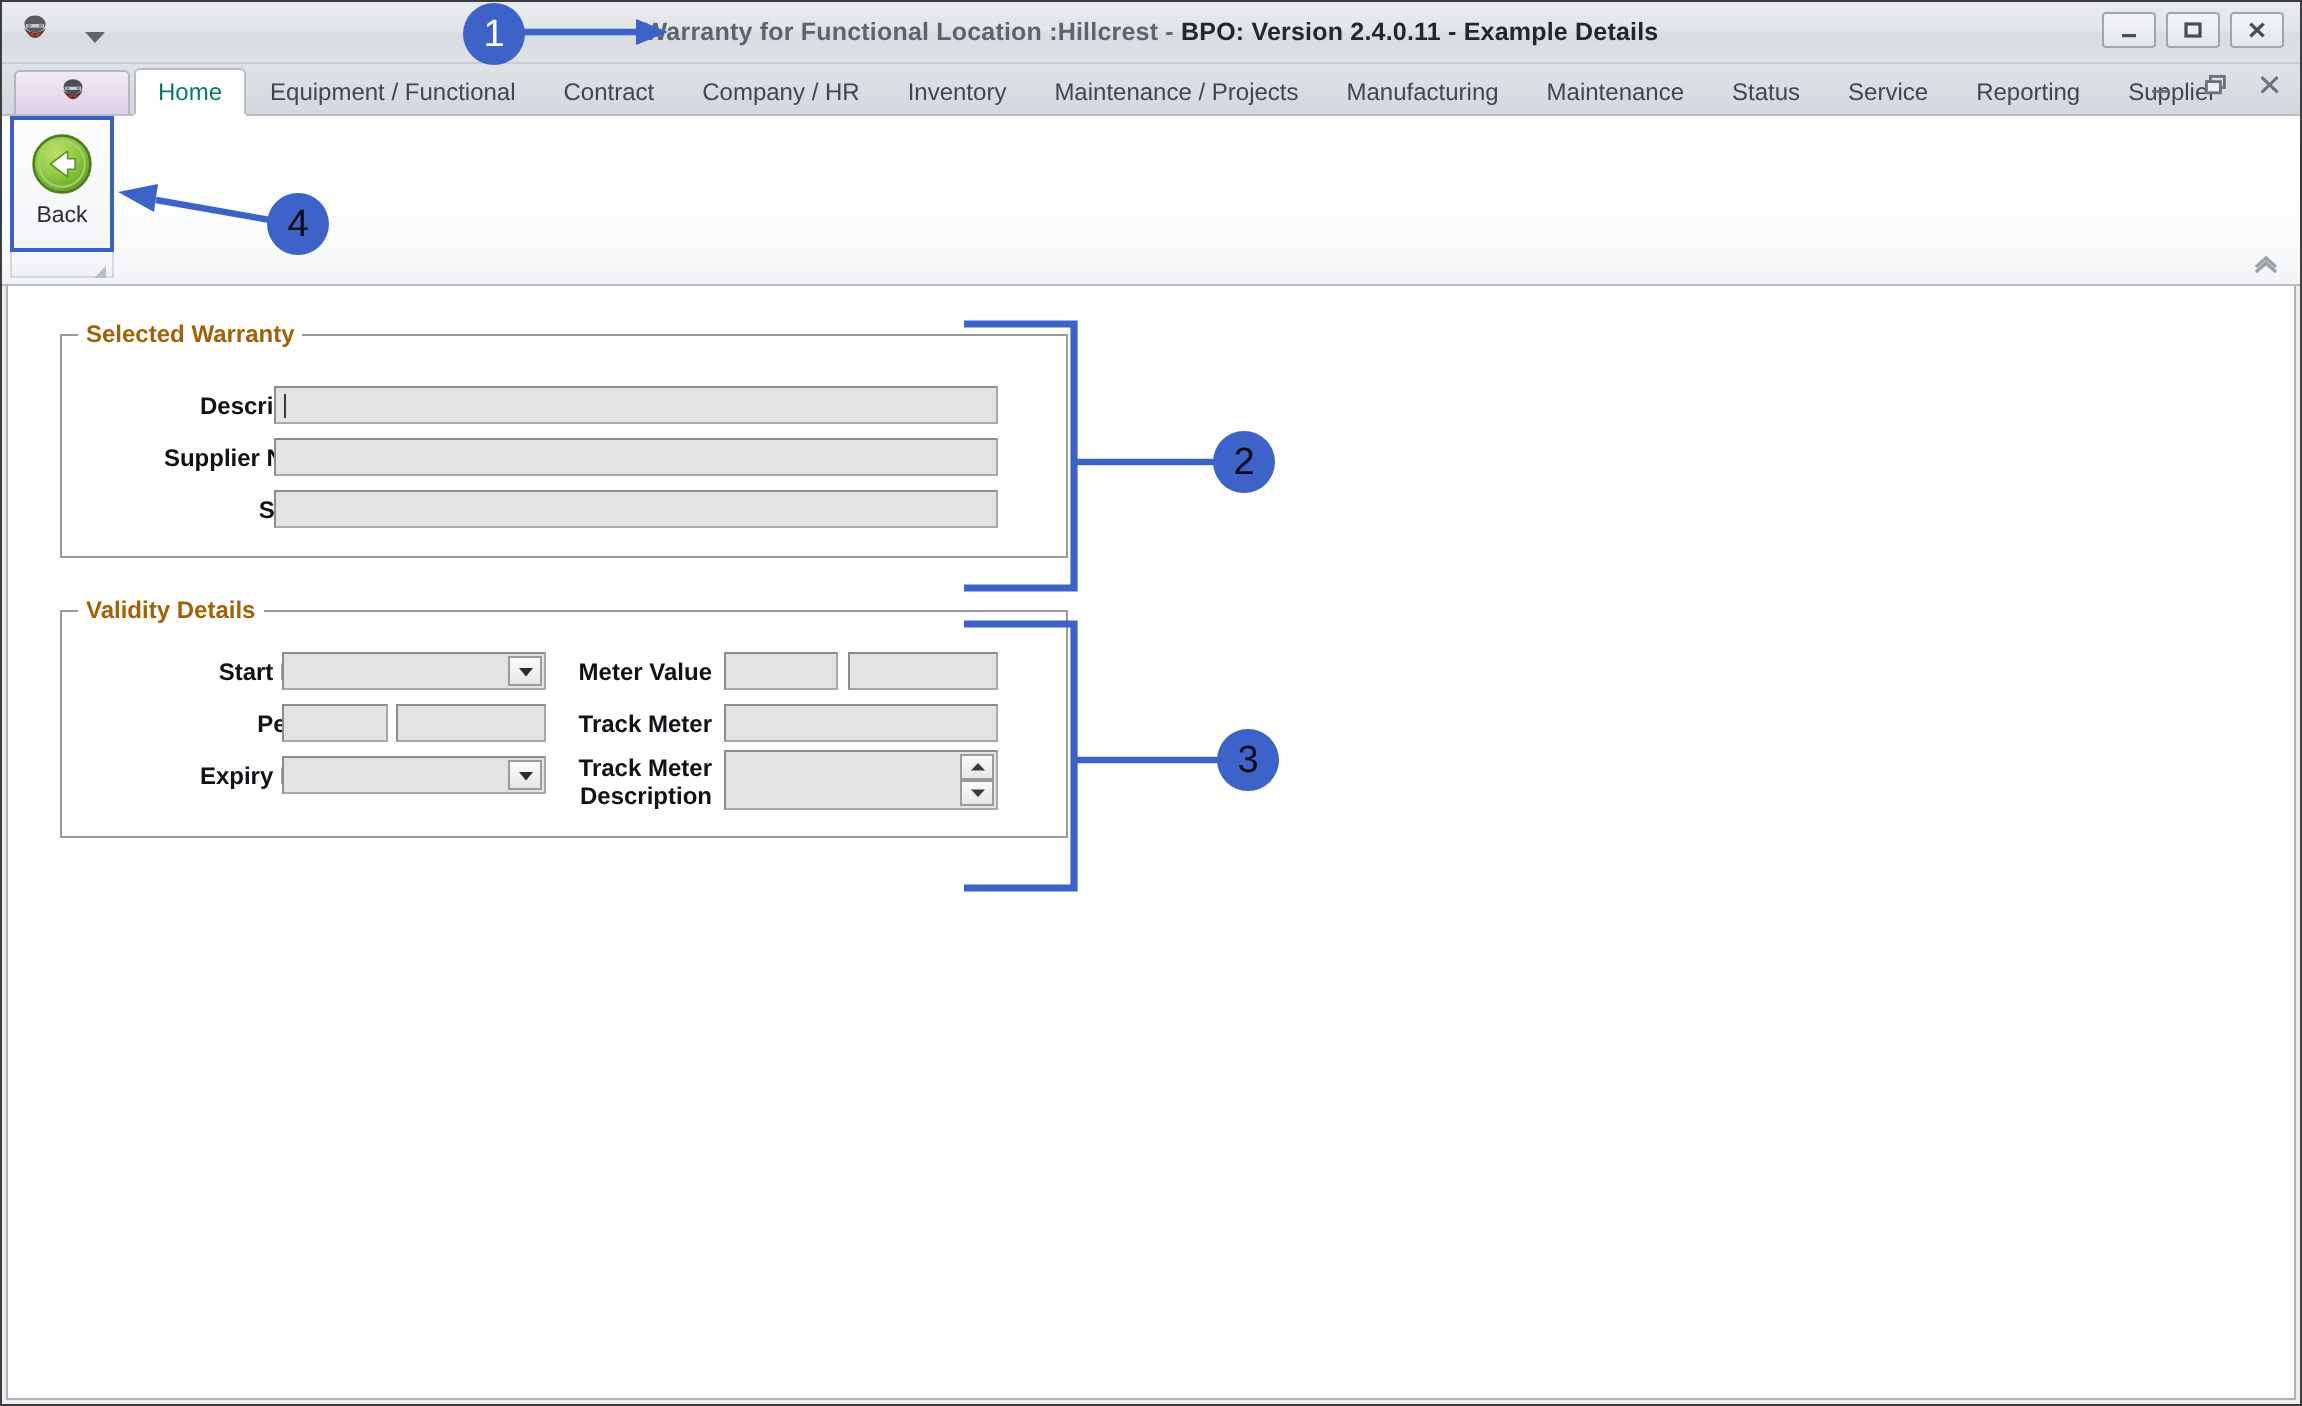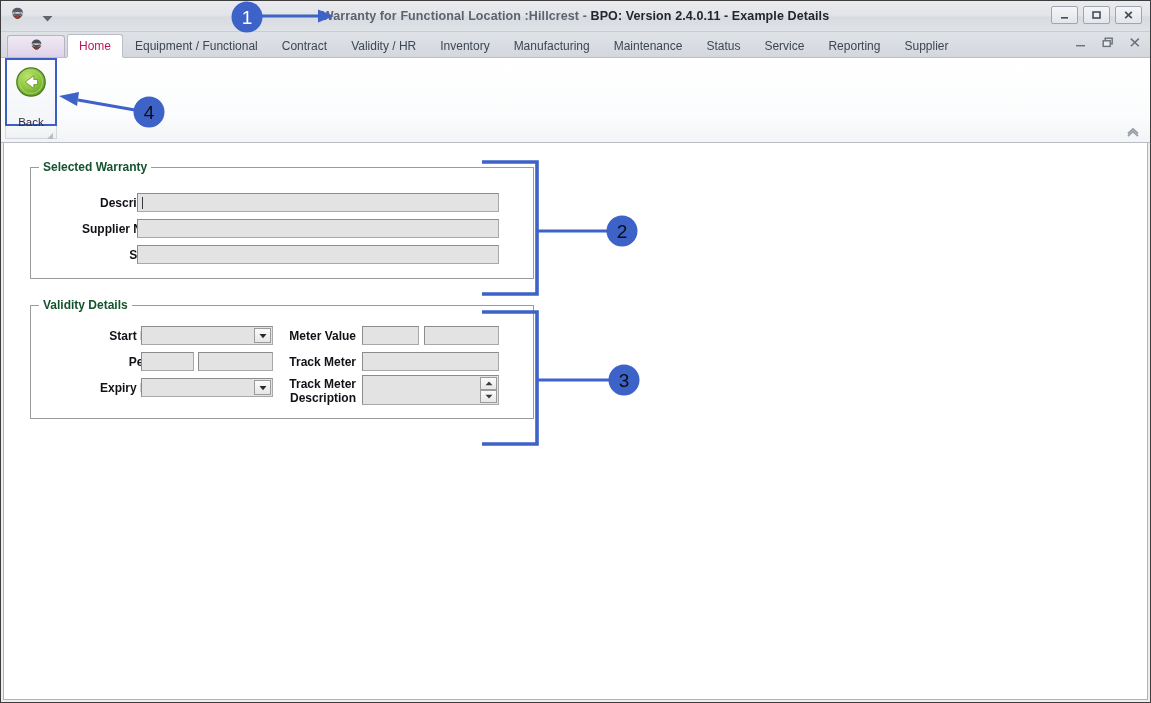--- a/index.html
+++ b/index.html
@@ -114,21 +114,21 @@
     color: #3e4654;
     white-space: nowrap;
     border: 1px solid transparent;
     border-bottom: none;
     cursor: default;
   }
   .tab.active {
     background: #ffffff;
     border-color: #b9bec6;
     border-radius: 3px 3px 0 0;
-    color: #be185d;
+    color: #0f766e;
     position: relative;
     z-index: 3;
     box-shadow: 0 1px 0 0 #ffffff;
   }
   .winbtns-inner {
     position: absolute;
     right: 9px; top: 4px;
     display: flex;
     gap: 14px;
     color: #6a717c;
@@ -160,21 +160,21 @@
     background: linear-gradient(to bottom, #fdfdfe 0%, #f3f5f8 100%);
     display: flex;
     flex-direction: column;
     align-items: center;
     padding-top: 6px;
   }
   .back-icon {
     width: 32px; height: 32px;
   }
   .back-label {
-    margin-top: 18px;
+    margin-top: 4px;
     font-size: 11.5px;
     color: #2a2a33;
   }
   .ribbon-group-footer {
     position: absolute;
     left: 0; top: 68px;
     width: 52px; height: 13px;
     box-sizing: border-box;
     border: 1px solid #d4d7dc;
     border-top: none;
@@ -211,21 +211,21 @@
     border: 1px solid #9a9a9a;
     background: transparent;
   }
   .groupbox > .gb-title {
     position: absolute;
     left: 8px; top: -8px;
     background: #ffffff;
     padding: 0 4px;
     font-size: 12px;
     font-weight: bold;
-    color: #14532d;
+    color: #a16207;
     white-space: nowrap;
   }
 
   .field-label {
     position: absolute;
     text-align: right;
     font-size: 12px;
     font-weight: bold;
     color: #111118;
     line-height: 13px;
@@ -366,24 +366,27 @@
     <div class="tab active">
         <span>Home</span>
       </div>
     <div class="tab">
         <span>Equipment / Functional</span>
       </div>
     <div class="tab">
         <span>Contract</span>
       </div>
     <div class="tab">
-        <span>Validity / HR</span>
+        <span>Company / HR</span>
       </div>
     <div class="tab">
         <span>Inventory</span>
+      </div>
+    <div class="tab">
+        <span>Maintenance / Projects</span>
       </div>
     <div class="tab">
         <span>Manufacturing</span>
       </div>
     <div class="tab">
         <span>Maintenance</span>
       </div>
     <div class="tab">
         <span>Status</span>
       </div>

